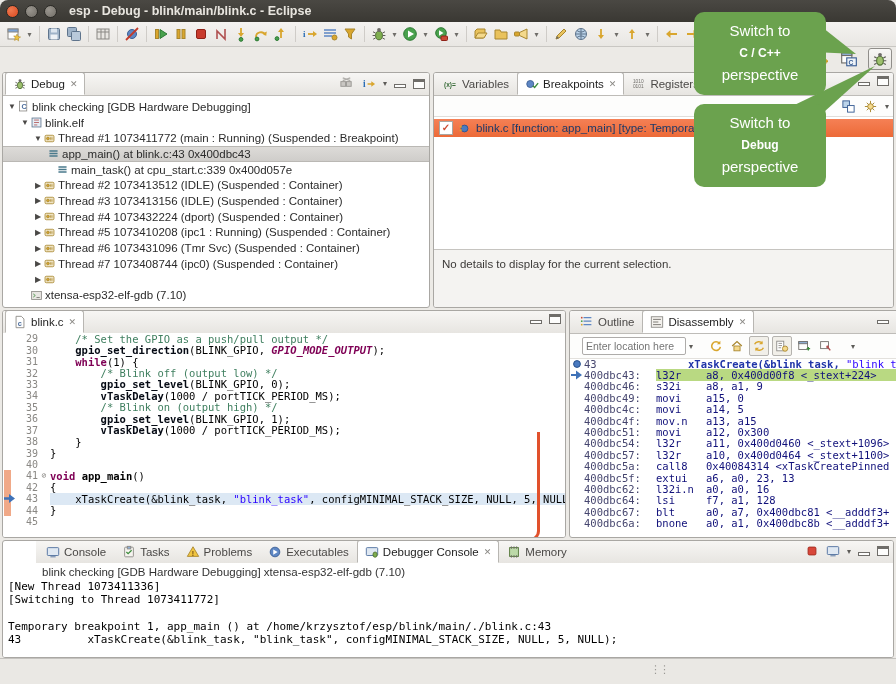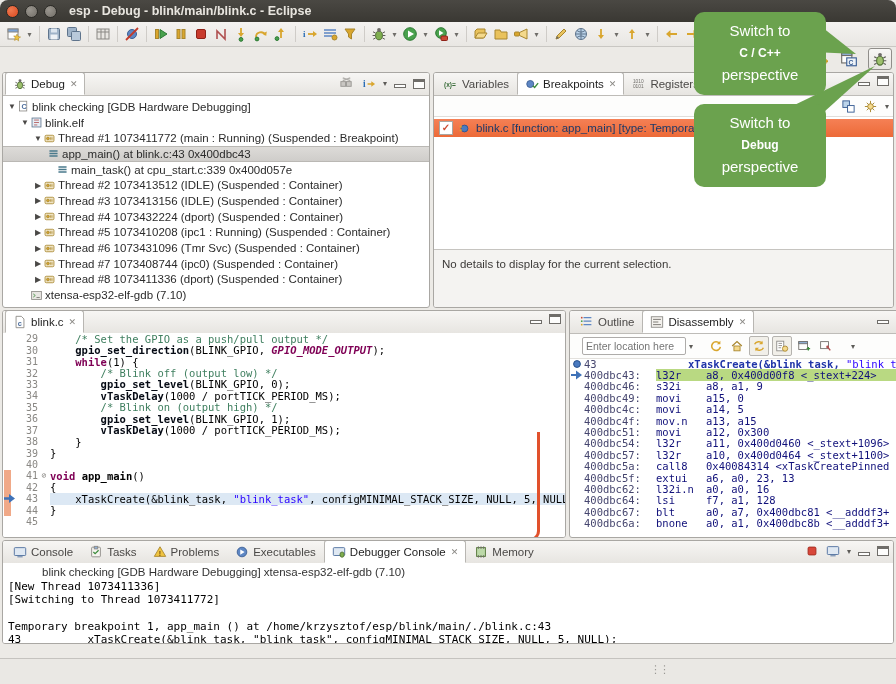--- a/index.html
+++ b/index.html
@@ -466,21 +466,20 @@
       </div>
       <div class="trow" style="padding-left: 30px;">
         <span class="twisty">▶</span>
         <span class="ticon">
           <svg width="13" height="13" viewBox="0 0 16 16">
             <rect x="2.5" y="4" width="11" height="8" rx="1.5" fill="#efe3c2" stroke="#a8862e"></rect>
             <circle cx="6" cy="8" r="1.6" fill="#d9a62e" stroke="#a8862e"></circle>
             <path d="M9 6.5v3M11 6.5v3" stroke="#a8862e"></path>
           </svg>
         </span>
-        <span>Thread #8 1073411336 (dport) (Suspended : Container)</span>
       </div>
       <div class="trow" style="padding-left: 17px;">
         <span class="twisty"></span>
         <span class="ticon">
           <svg width="13" height="13" viewBox="0 0 16 16">
             <rect x="2" y="3" width="12" height="10" fill="#e8e6e2" stroke="#8a8884"></rect>
             <path d="M4 6l2.5 2L4 10" stroke="#3c8c3c" fill="none"></path>
             <path d="M8 10.5h4" stroke="#6e6c68"></path>
           </svg>
         </span>
@@ -790,21 +789,21 @@
       <div class="drow"><span class="dmark"></span><span class="daddr">400dbc57:</span><span class="dmn">l32r</span><span class="dops">a10, 0x400d0464 &lt;_stext+1100&gt;</span></div>
       <div class="drow"><span class="dmark"></span><span class="daddr">400dbc5a:</span><span class="dmn">call8</span><span class="dops">0x40084314 &lt;xTaskCreatePinned</span></div>
       <div class="drow"><span class="dmark"></span><span class="daddr">400dbc5f:</span><span class="dmn">extui</span><span class="dops">a6, a0, 23, 13</span></div>
       <div class="drow"><span class="dmark"></span><span class="daddr">400dbc62:</span><span class="dmn">l32i.n</span><span class="dops">a0, a0, 16</span></div>
       <div class="drow"><span class="dmark"></span><span class="daddr">400dbc64:</span><span class="dmn">lsi</span><span class="dops">f7, a1, 128</span></div>
       <div class="drow"><span class="dmark"></span><span class="daddr">400dbc67:</span><span class="dmn">blt</span><span class="dops">a0, a7, 0x400dbc81 &lt;__adddf3+</span></div>
       <div class="drow"><span class="dmark"></span><span class="daddr">400dbc6a:</span><span class="dmn">bnone</span><span class="dops">a0, a1, 0x400dbc8b &lt;__adddf3+</span></div>
     </div>
 </div>
 
-<div class="panel" id="console-panel" style="left:2px;top:540px;width:892px;height:104px;">
+<div class="panel" id="console-panel" style="left:2px;top:540px;width:892px;height:118px;padding-left:33px;">
   <div class="tabbar" id="console-tabbar">
       <div class="tab">
         <span>
           <svg width="14" height="14" viewBox="0 0 16 16">
             <rect x="1.5" y="3" width="13" height="9" rx="1" fill="#dfe8f2" stroke="#4a6c9c"></rect>
             <path d="M5 13.5h6" stroke="#4a6c9c"></path>
           </svg>
         </span>
         <span>Console</span>
       </div>

